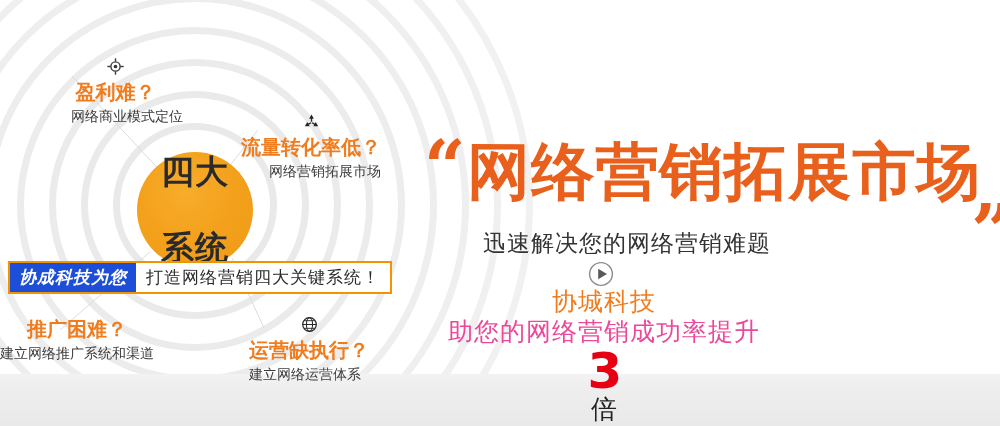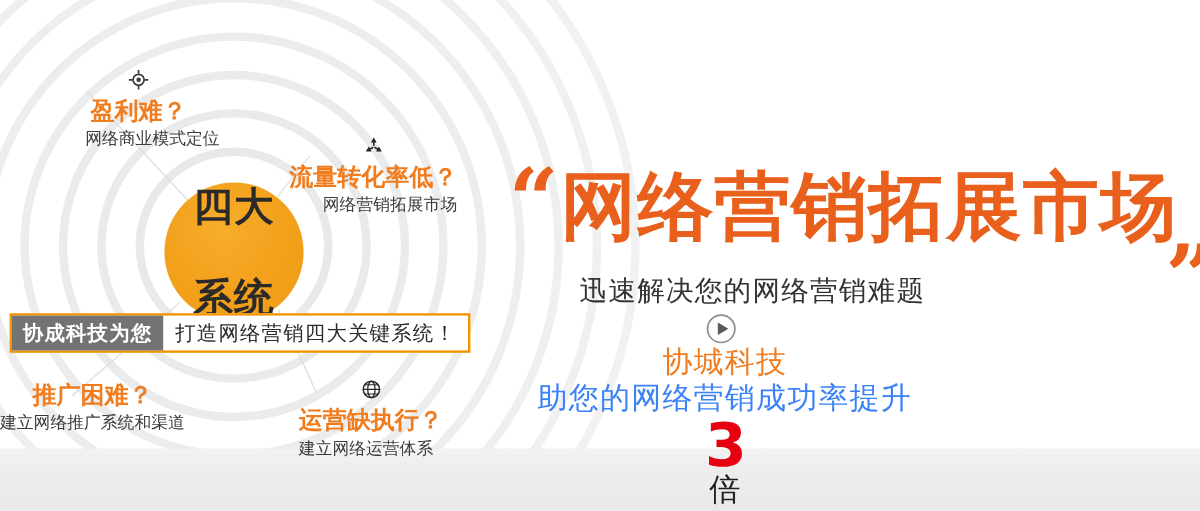--- a/index.html
+++ b/index.html
@@ -85,24 +85,25 @@
   .f-ops{left:249px;top:316px;}
 
   
   .band{
     position:absolute;left:8px;top:261px;height:33px;
     display:flex;align-items:stretch;
     border:2px solid #f29400;background:#ffffff;
     box-sizing:border-box;
   }
   .band .band-left{
-    background:#737373;color:#ffffff;
+    background:#1d4ed8;color:#ffffff;
     display:flex;align-items:center;padding:0 9px;
     font-size:17px;font-weight:bold;letter-spacing:1px;
     font-family:"DejaVu Sans","Liberation Sans",sans-serif;
+    font-style:italic;
   }
   .band .band-right{
     color:#2b2b2b;display:flex;align-items:center;padding:0 10px;
     font-size:17px;letter-spacing:1px;
     font-family:"DejaVu Sans","Liberation Sans",sans-serif;
   }
 
   
   .headline-wrap{position:absolute;left:424px;top:137px;display:flex;align-items:flex-start;}
   .quote-open{
@@ -132,21 +133,21 @@
     position:absolute;left:448px;top:261px;
     display:flex;align-items:center;white-space:nowrap;flex-direction:column;
   }
   .play-icon{width:26px;height:26px;flex:0 0 auto;margin-right:6px;}
   .play-icon svg{display:block;}
   .sub2 .s2-brand{
     color:#f07c1e;font-size:25px;line-height:30px;letter-spacing:1px;
     font-family:"DejaVu Sans","Liberation Sans",sans-serif;
   }
   .sub2 .s2-rest{
-    color:#3b82f6;font-size:25px;line-height:30px;letter-spacing:1px;
+    color:#ec4899;font-size:25px;line-height:30px;letter-spacing:1px;
     font-family:"DejaVu Sans","Liberation Sans",sans-serif;
   }
   .sub2 .s2-num{
     color:#e60012;font-size:50px;line-height:42px;font-weight:bold;
     font-family:"DejaVu Sans","Liberation Sans",sans-serif;
     margin:0 1px 0 3px;position:relative;top:3px;
   }
   .sub2 .s2-unit{
     color:#222222;font-size:26px;line-height:30px;
     font-family:"DejaVu Sans","Liberation Sans",sans-serif;

